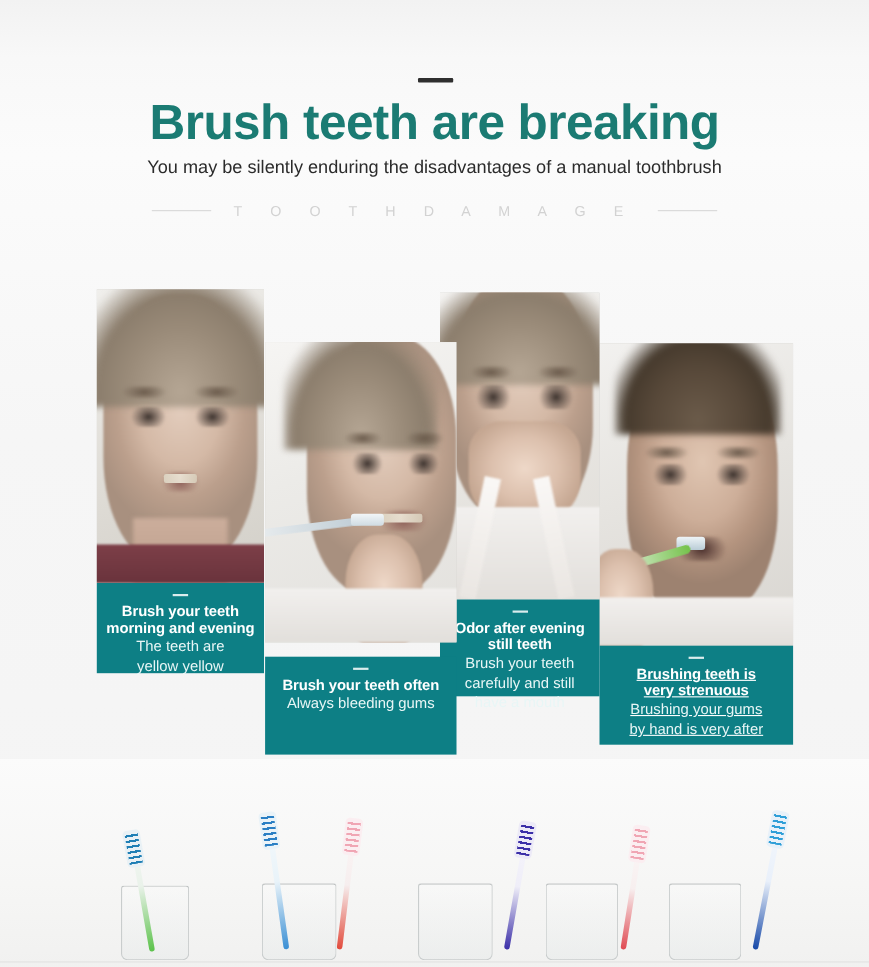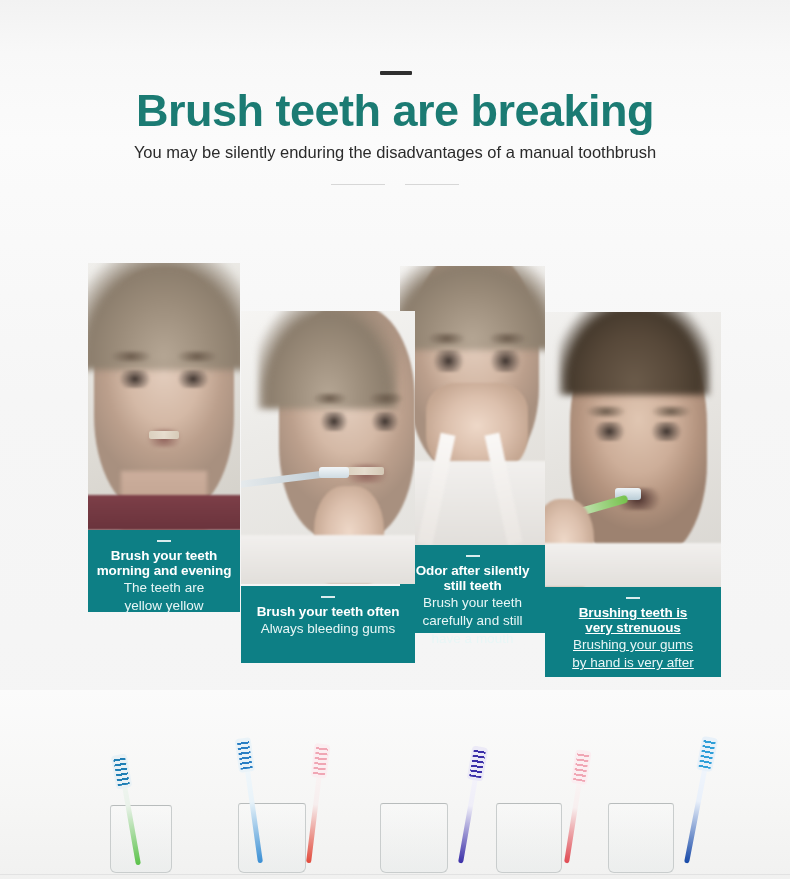--- a/index.html
+++ b/index.html
@@ -79,21 +79,21 @@
     color: #e8f6f6; margin-top: 2px;
   }
 
   
   #card-1 { left: 88px;  top: 263px; width: 152px; }
   #card-1 .card-photo   { height: 267px; }
   #card-1 .card-caption { top: 267px; height: 82px; }
 
   #card-2 { left: 241px; top: 311px; width: 174px; }
   #card-2 .card-photo   { height: 273px; }
-  #card-2 .card-caption { top: 275px; height: 77px; }
+  #card-2 .card-caption { top: 286px; height: 89px; }
 
   #card-3 { left: 400px; top: 266px; width: 145px; }
   #card-3 .card-photo   { height: 279px; }
   #card-3 .card-caption { top: 279px; height: 88px; }
 
   #card-4 { left: 545px; top: 312px; width: 176px; }
   #card-4 .card-photo   { height: 275px; }
   #card-4 .card-caption { top: 275px; height: 90px; }
 
   
@@ -174,20 +174,21 @@
 <body>
 
 <div id="page">
 
   <div class="header">
     <div class="top-dash"></div>
     <div class="title">Brush teeth are breaking</div>
     <div class="subtitle">You may be silently enduring the disadvantages of a manual toothbrush</div>
     <div class="eyebrow-row">
       <div class="eyebrow-line"></div>
+      <div class="eyebrow-text">T O O T H     D A M A G E</div>
       <div class="eyebrow-line"></div>
     </div>
   </div>
 
   <div class="cards">
 
     <div class="card" id="card-1">
       <div class="card-photo">
         <div class="ph bg-soft"></div>
         <div class="ph skin-a" style="left:4%;top:2%;width:92%;height:92%;border-radius:44% 44% 40% 40%;filter:blur(1px);"></div>
@@ -236,21 +237,21 @@
         <div class="hair-top" style="height:34%;"></div>
         <div class="brow" style="top:24%;left:18%;width:70%;"></div>
         <div class="eyes" style="top:30%;left:18%;width:70%;height:8%;"></div>
         <div class="hand" style="left:18%;top:42%;width:70%;height:34%;border-radius:30% 30% 45% 45%;"></div>
         <div class="shirt-white" style="height:30%;"></div>
         <div class="strap" style="left:20%;"></div>
         <div class="strap" style="left:66%;transform:rotate(-12deg);"></div>
       </div>
       <div class="card-caption">
         <div class="cap-dash"></div>
-        <div class="cap-title">Odor after silently</div>
+        <div class="cap-title">Odor after evening</div>
         <div class="cap-title">still teeth</div>
         <div class="cap-sub">Brush your teeth</div>
         <div class="cap-sub">carefully and still</div>
         <div class="cap-sub">have a mouth</div>
       </div>
     </div>
 
     <div class="card" id="card-4">
       <div class="card-photo">
         <div class="ph bg-soft" style="background:linear-gradient(160deg,#f2f1ef 0%,#e6e4e0 45%,#d8d5d0 100%);"></div>

